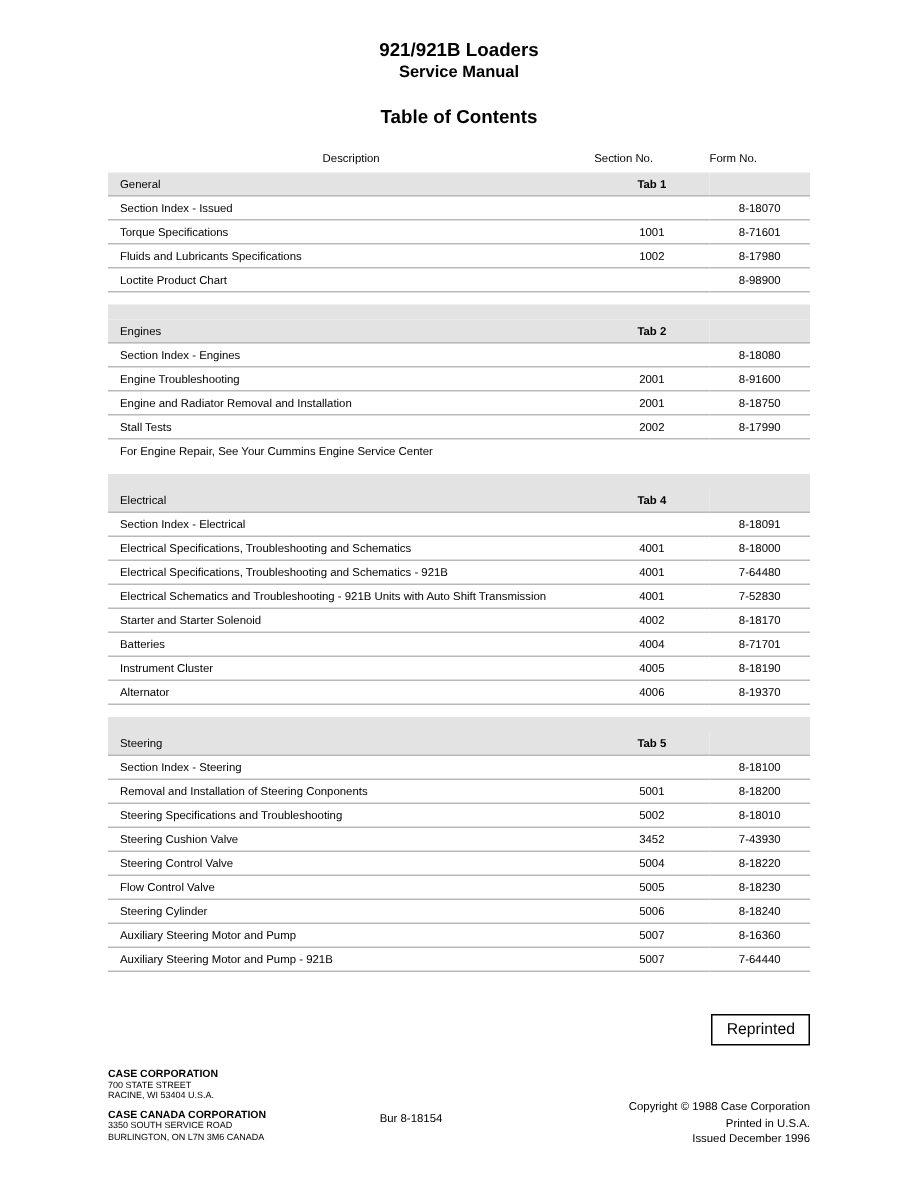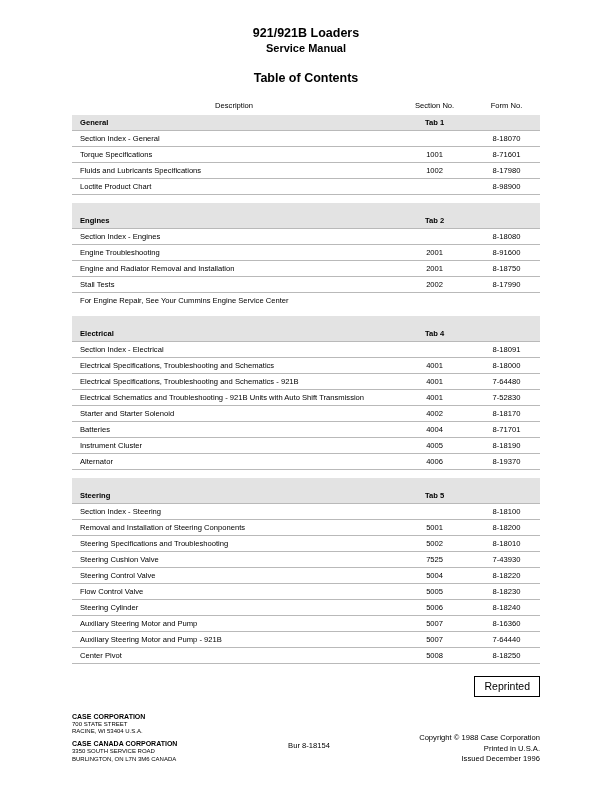--- a/index.html
+++ b/index.html
@@ -61,31 +61,31 @@
   .col-sec {
     width: 78px;
     text-align: center;
   }
   .col-form {
     width: 68px;
     text-align: center;
   }
   tr.head-row td {
     font-size: 7.6px;
-    text-align: center;
+    text-align: left;
     padding-bottom: 3px !important;
     height: 14px;
   }
   tr.head-row td.col-desc {
     text-align: center;
     padding-left: 0 !important;
   }
   tr.group td {
     background: #e3e3e3;
-    font-weight: bold;
+    font-weight: normal;
     height: 15px;
   }
   tr.group td.col-sec {
     font-weight: bold;
   }
   tr.spacer td {
     background: #e3e3e3;
     height: 10px;
   }
   tr.gap td {
@@ -122,21 +122,20 @@
     font-size: 7px;
     line-height: 9px;
   }
   .footer-center {
     position: absolute;
     left: 0;
     top: 741px;
     width: 548px;
     text-align: center;
     font-size: 7.6px;
-    margin-left: 35px;
   }
   .footer-right {
     position: absolute;
     right: 72px;
     top: 733px;
     text-align: right;
     font-size: 7.6px;
     line-height: 10.5px;
   }
 </style>
@@ -158,21 +157,21 @@
         <td class="col-sec">Section No.</td>
         <td class="col-form">Form No.</td>
       </tr>
 
       <tr class="group">
         <td class="col-desc">General</td>
         <td class="col-sec">Tab 1</td>
         <td class="col-form"></td>
       </tr>
       <tr class="row">
-        <td class="col-desc">Section Index - General</td>
+        <td class="col-desc">Section Index - Issued</td>
         <td class="col-sec"></td>
         <td class="col-form">8-18070</td>
       </tr>
       <tr class="row">
         <td class="col-desc">Torque Specifications</td>
         <td class="col-sec">1001</td>
         <td class="col-form">8-71601</td>
       </tr>
       <tr class="row">
         <td class="col-desc">Fluids and Lubricants Specifications</td>
@@ -298,21 +297,21 @@
         <td class="col-sec">5001</td>
         <td class="col-form">8-18200</td>
       </tr>
       <tr class="row">
         <td class="col-desc">Steering Specifications and Troubleshooting</td>
         <td class="col-sec">5002</td>
         <td class="col-form">8-18010</td>
       </tr>
       <tr class="row">
         <td class="col-desc">Steering Cushion Valve</td>
-        <td class="col-sec">7525</td>
+        <td class="col-sec">3452</td>
         <td class="col-form">7-43930</td>
       </tr>
       <tr class="row">
         <td class="col-desc">Steering Control Valve</td>
         <td class="col-sec">5004</td>
         <td class="col-form">8-18220</td>
       </tr>
       <tr class="row">
         <td class="col-desc">Flow Control Valve</td>
         <td class="col-sec">5005</td>
@@ -325,25 +324,20 @@
       </tr>
       <tr class="row">
         <td class="col-desc">Auxiliary Steering Motor and Pump</td>
         <td class="col-sec">5007</td>
         <td class="col-form">8-16360</td>
       </tr>
       <tr class="row">
         <td class="col-desc">Auxiliary Steering Motor and Pump - 921B</td>
         <td class="col-sec">5007</td>
         <td class="col-form">7-64440</td>
-      </tr>
-      <tr class="row">
-        <td class="col-desc">Center Pivot</td>
-        <td class="col-sec">5008</td>
-        <td class="col-form">8-18250</td>
       </tr>
     </tbody>
   </table>
 
   <div class="reprint-box">Reprinted</div>
 
   <div class="footer-left">
     <div class="company">CASE CORPORATION</div>
     <div>700 STATE STREET</div>
     <div>RACINE, WI 53404   U.S.A.</div>

